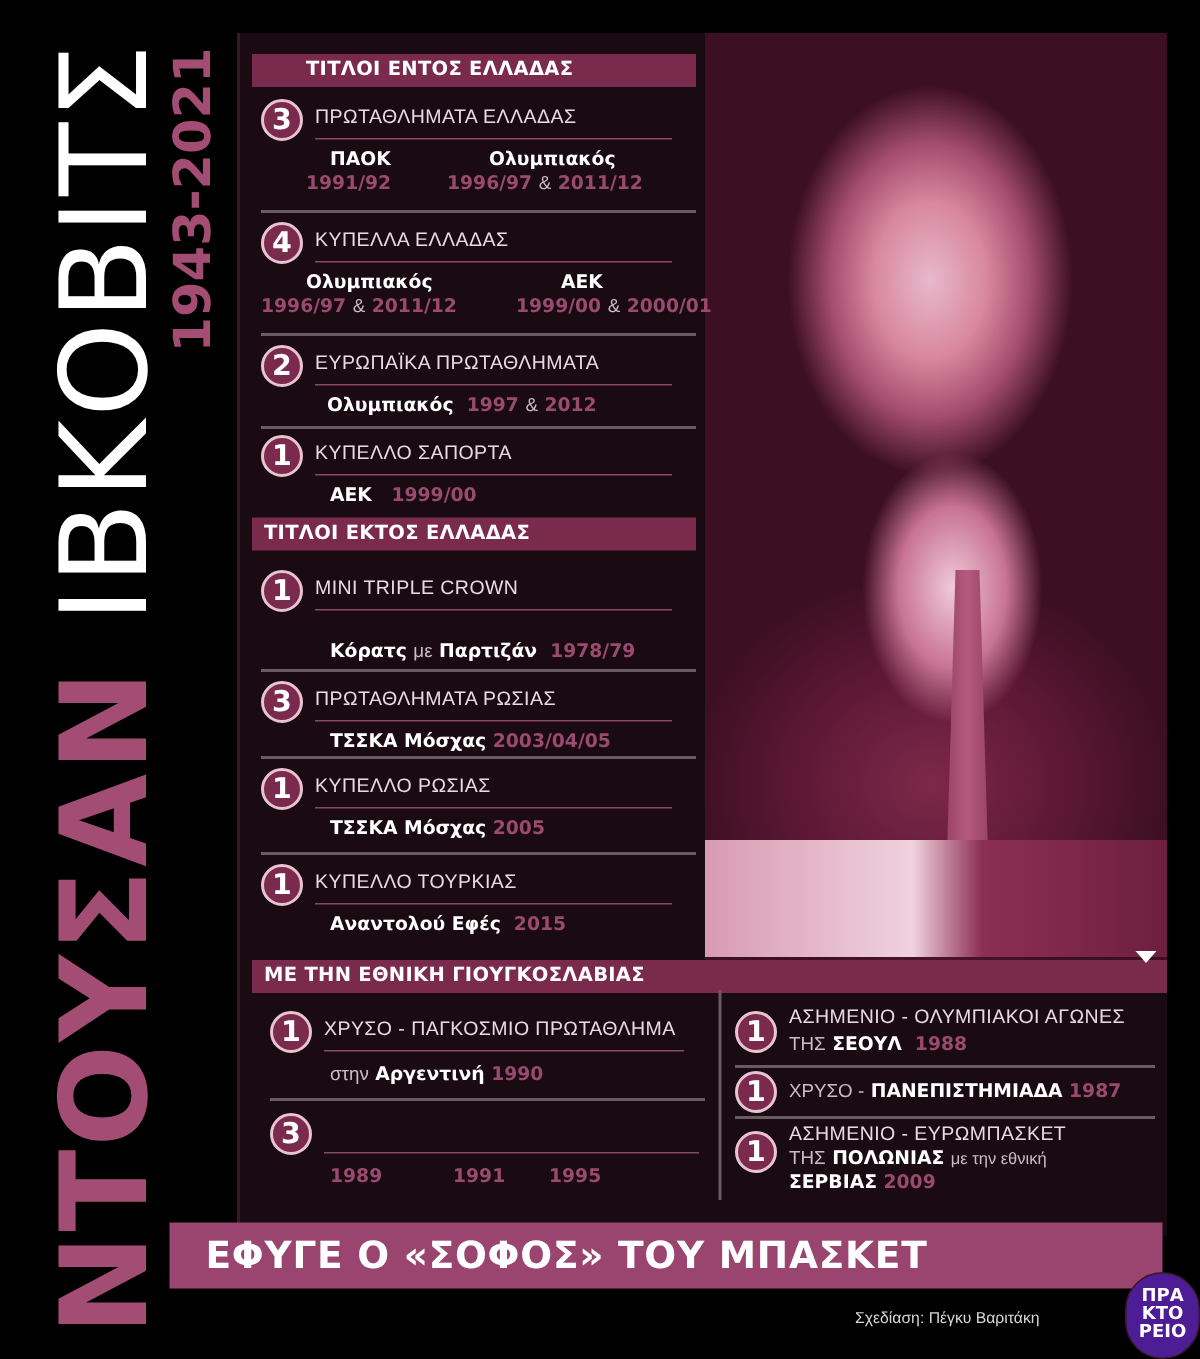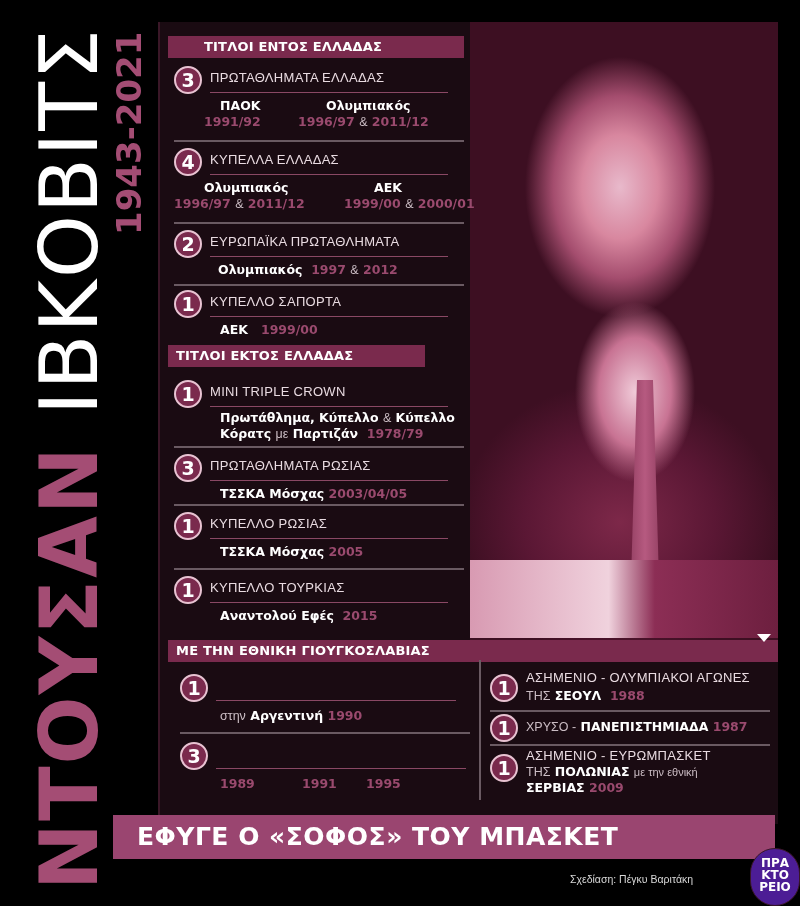--- a/index.html
+++ b/index.html
@@ -180,31 +180,26 @@
 <div class="item" style="left:174px; top:290px; width:290px; height:50px;">
   <div class="badge" style="left:0; top:0;">1</div>
   <div class="item-title">ΚΥΠΕΛΛΟ ΣΑΠΟΡΤΑ</div>
   <div class="uline" style="top:26px; width:238px;"></div>
   <div class="sub" style="left:46px; top:32px;">
     <span class="w">ΑΕΚ</span>&nbsp;&nbsp;
     <span class="p">1999/00</span>
   </div>
 </div>
 
-<div class="sec-header" style="left:168px; top:345px; width:257px;">ΤΙΤΛΟΙ ΕΚΤΟΣ ΕΛΛΑΔΑΣ</div>
+<div class="sec-header" style="left:168px; top:345px; width:296px;">ΤΙΤΛΟΙ ΕΚΤΟΣ ΕΛΛΑΔΑΣ</div>
 
 <div class="item" style="left:174px; top:380px; width:290px; height:70px;">
   <div class="badge" style="left:0; top:0;">1</div>
   <div class="item-title">MINI TRIPLE CROWN</div>
   <div class="uline" style="top:26px; width:238px;"></div>
-  <div class="sub" style="left:46px; top:30px;">
-    <span class="w">Πρωτάθλημα, Κύπελλο</span>
-    <span class="g">&amp;</span>
-    <span class="w">Κύπελλο</span>
-  </div>
   <div class="sub" style="left:46px; top:46px;">
     <span class="w">Κόρατς</span>
     <span class="g">με</span>
     <span class="w">Παρτιζάν</span>&nbsp;
     <span class="p">1978/79</span>
   </div>
 </div>
 <div class="sep" style="left:174px; top:446px; width:290px;"></div>
 
 <div class="item" style="left:174px; top:454px; width:290px; height:50px;">
@@ -238,20 +233,21 @@
     <span class="p">2015</span>
   </div>
 </div>
 
 <div class="sec-header" style="left:168px; top:640px; width:610px;">ΜΕ ΤΗΝ ΕΘΝΙΚΗ ΓΙΟΥΓΚΟΣΛΑΒΙΑΣ</div>
 <div class="tri"></div>
 <div class="vdivider"></div>
 
 <div class="item" style="left:180px; top:674px; width:296px; height:60px;">
   <div class="badge" style="left:0; top:0;">1</div>
+  <div class="item-title">ΧΡΥΣΟ - ΠΑΓΚΟΣΜΙΟ ΠΡΩΤΑΘΛΗΜΑ</div>
   <div class="uline" style="top:26px; width:240px;"></div>
   <div class="sub" style="left:40px; top:34px;">
     <span class="g">στην</span>
     <span class="w">Αργεντινή</span>
     <span class="p">1990</span>
   </div>
 </div>
 <div class="sep" style="left:180px; top:732px; width:290px;"></div>
 
 <div class="item" style="left:180px; top:742px; width:296px; height:60px;">

